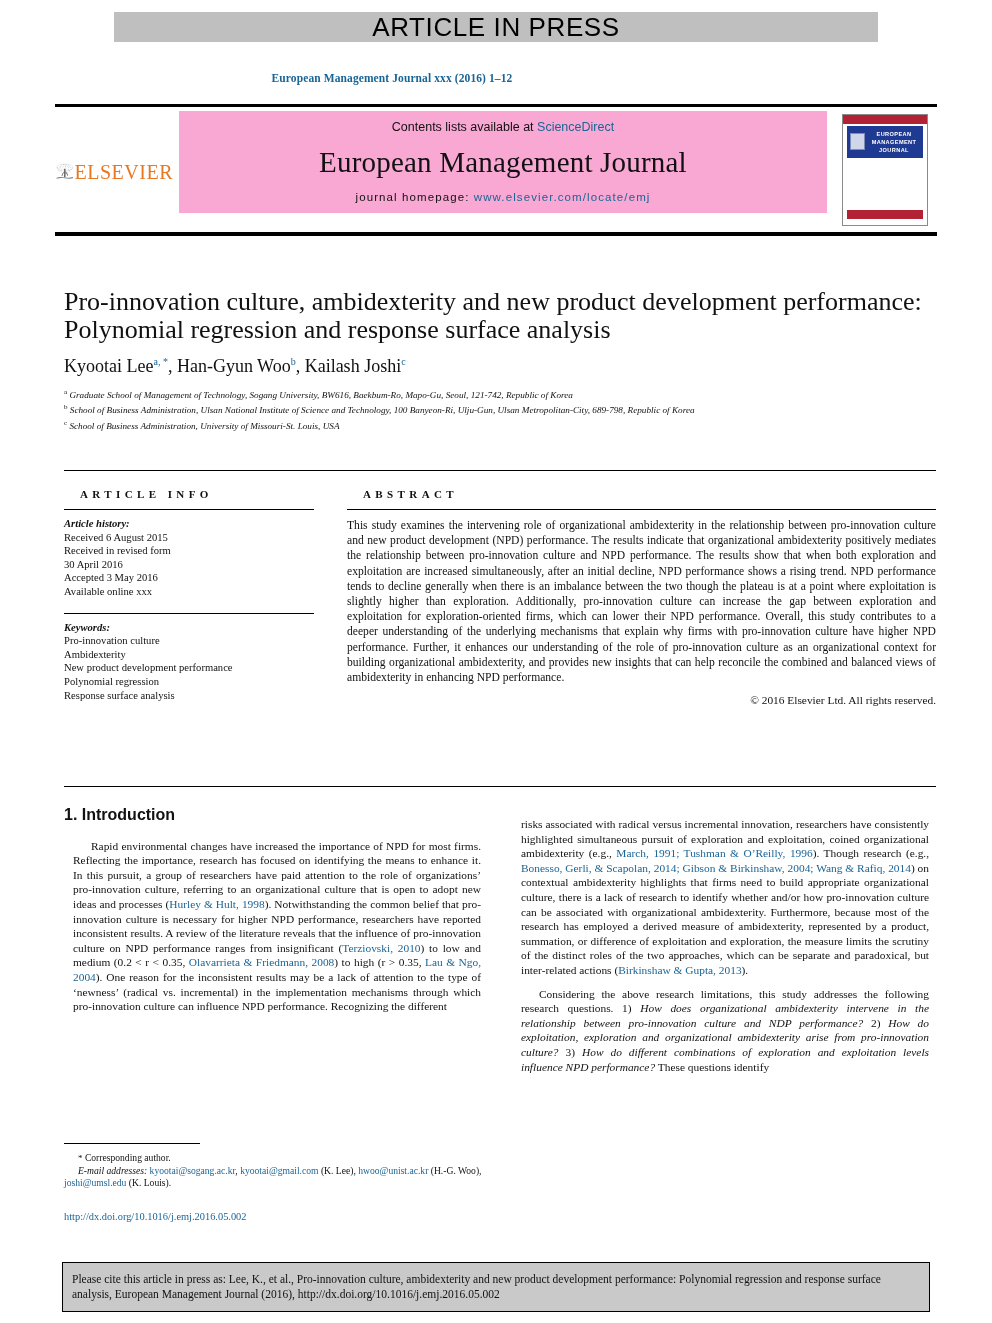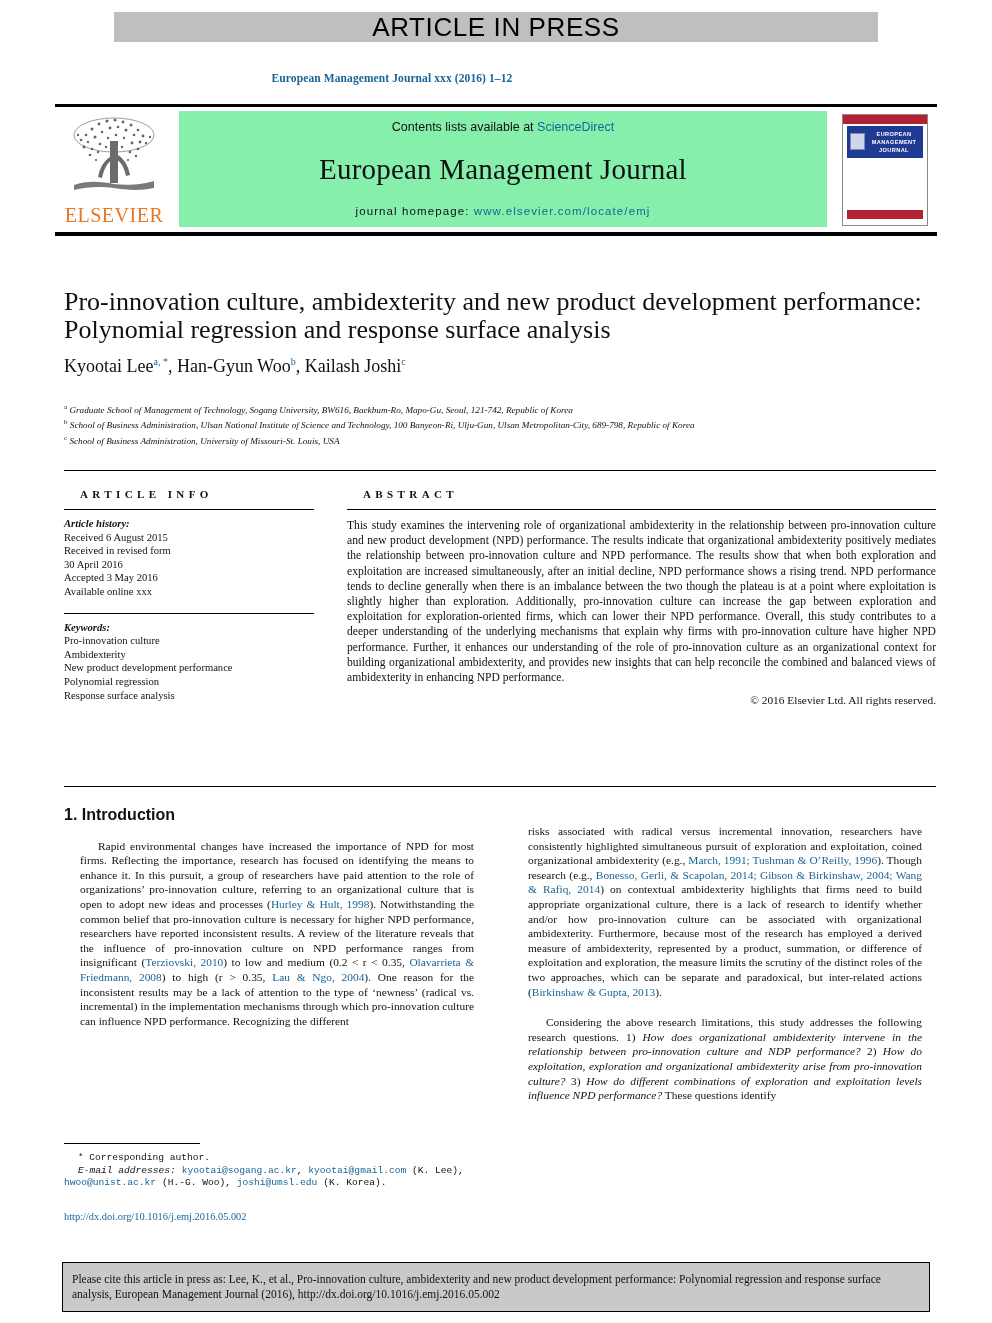--- a/index.html
+++ b/index.html
@@ -69,38 +69,38 @@
     margin-top: 0px;
   }
   .masthead-body {
     display: flex;
     align-items: stretch;
     height: 125px;
   }
   .elsevier-block {
     width: 118px;
     display: flex;
-    flex-direction: column;
+    flex-direction: row;
     align-items: center;
     justify-content: flex-start;
     padding-top: 4px;
     box-sizing: border-box;
   }
   .tree-svg { display:block; }
   .elsevier-word {
     font-family: "Liberation Serif", serif;
     font-size: 20px;
     letter-spacing: 0.5px;
     color: #e87722;
     margin-top: 1px;
   }
   .center-block {
     flex: 1;
-    background: #86efac;
-    margin: 4px 6px 5px 6px;
+    background: #f9a8d4;
+    margin: 4px 6px 19px 6px;
     display: flex;
     flex-direction: column;
     align-items: center;
     justify-content: space-between;
     padding: 9px 0 10px 0;
     box-sizing: border-box;
   }
   .contents-line {
     font-family: "Liberation Sans", sans-serif;
     font-size: 12.5px;
@@ -171,21 +171,21 @@
     color: #111;
   }
   .authors {
     font-family: "Liberation Serif", serif;
     font-size: 18px;
     margin-top: 12px;
     color: #111;
   }
   .authors sup { font-size: 10px; color: #1a6496; vertical-align: super; }
   .affils {
-    margin-top: 24px;
+    margin-top: 9px;
     font-family: "Liberation Serif", serif;
     font-style: italic;
     font-size: 9.2px;
     line-height: 12.4px;
     color: #111;
   }
   .affils sup { font-style: normal; font-size: 7px; vertical-align: super; }
 
   
   .rule-hairline {
@@ -246,32 +246,32 @@
   }
   #col-left  { left: 64px; }
   #col-right { left: 512px; }
   .h2 {
     font-family: "Liberation Sans", sans-serif;
     font-weight: bold;
     font-size: 16px;
     margin: 0 0 16px 0;
     color: #111;
   }
-  .para { margin: 16px; text-indent: 18px; }
+  .para { margin: 9px; text-indent: 18px; }
   .para + .para { margin-top: 0; }
   .ref { color: #1a6496; }
   .ital { font-style: italic; }
 
   
   .footnote-rule {
     position: absolute; left: 64px; top: 1143px; width: 136px; height: 1px; background: #000;
   }
   .footnotes {
     position: absolute; left: 64px; top: 1152px; width: 426px;
-    font-family: Liberation Mono, monospace;
+    font-family: Liberation Serif, serif;
     font-size: 9.6px;
     line-height: 12.6px;
     color: #111;
   }
   .footnotes .star { font-size: 9px; }
   .fn-indent { text-indent: 14px; }
   .fn-em { font-style: italic; }
   .mail { color: #1a6496; }
 
   .doi-block {
@@ -464,21 +464,21 @@
     <span>Corresponding author.</span>
   </div>
   <div class="fn-indent">
     <span class="fn-em">E-mail addresses:</span>
     <span class="mail">kyootai@sogang.ac.kr</span>,
     <span class="mail">kyootai@gmail.com</span>
     <span>(K. Lee),</span>
     <span class="mail">hwoo@</span><span class="mail">unist.ac.kr</span>
     <span>(H.-G. Woo),</span>
     <span class="mail">joshi@umsl.edu</span>
-    <span>(K. Korea).</span>
+    <span>(K. Louis).</span>
   </div>
 </div>
 
 <div class="doi-block">
   <div class="doi-link">http://dx.doi.org/10.1016/j.emj.2016.05.002</div>
   <div class="issn-line">0263-2373/© 2016 Elsevier Ltd. All rights reserved.</div>
 </div>
 
 <div class="cite-box">
   <div class="cite-text">Please cite this article in press as: Lee, K., et al., Pro-innovation culture, ambidexterity and new product development performance: Polynomial regression and response surface analysis, European Management Journal (2016), http://dx.doi.org/10.1016/j.emj.2016.05.002</div>

